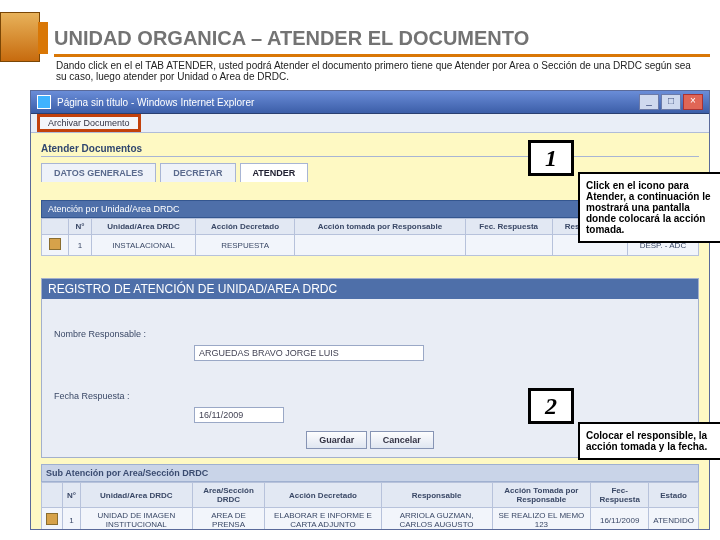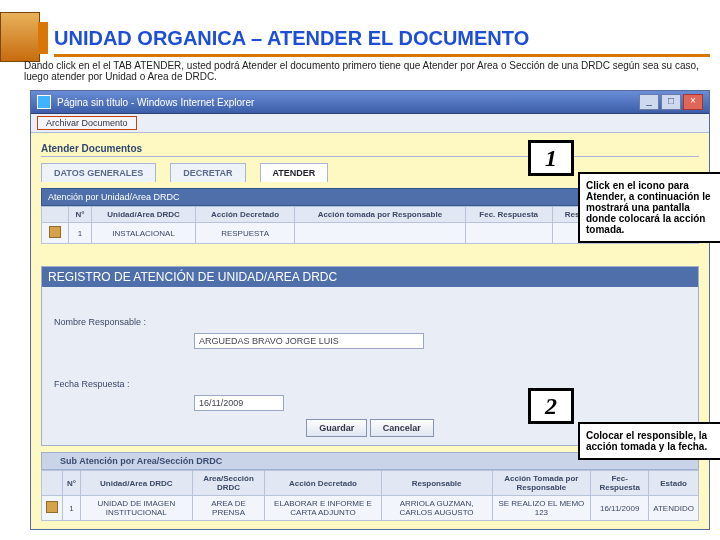--- a/index.html
+++ b/index.html
@@ -1,47 +1,47 @@
 <!DOCTYPE html>
 <html><head>
 <meta charset="utf-8">
 <style>
   html,body{margin:0;padding:0;font-family:Arial,Helvetica,sans-serif;background:#fff;}
   .slide{width:720px;height:540px;position:relative;background:#fff;}
   .titlebar{position:absolute;left:0;top:22px;right:0;height:32px;}
   .titlebar .logo{position:absolute;left:0;top:-10px;width:38px;height:48px;background:linear-gradient(#e8b25a,#c76b0e);border:1px solid #7a4605;}
   .titlebar .accent{position:absolute;left:38px;top:0;width:10px;height:32px;background:#d97706;}
-  .titlebar h1{position:absolute;left:54px;top:0;right:10px;height:32px;margin:0;line-height:32px;font-size:20px;font-weight:bold;color:#1d4ed8;border-bottom:3px solid #d97706;}
-  .subtitle{position:absolute;left:24px;top:60px;right:20px;font-size:10px;color:#222;}
+  .titlebar h1{position:absolute;left:54px;top:0;right:10px;height:32px;margin:0;line-height:32px;font-size:20px;font-weight:bold;color:#737373;border-bottom:3px solid #d97706;}
+  .subtitle{position:absolute;left:56px;top:60px;right:20px;font-size:10px;color:#222;}
   .browser{position:absolute;left:30px;top:90px;right:10px;bottom:10px;border:1px solid #5a6a9a;background:#e8ecf4;}
   .bheader{height:22px;background:linear-gradient(#6a8dd8,#3c5ea8);display:flex;align-items:center;gap:6px;padding:0 6px;color:#fff;font-size:10px;border-bottom:1px solid #2a3f70;}
   .bheader .iefav{width:12px;height:12px;background:#3fb3ff;border:1px solid #fff;}
   .wbtns{margin-left:auto;display:flex;gap:2px;}
   .wbtn{width:18px;height:14px;background:#cfd9ee;border:1px solid #6b7aa8;color:#394a7a;font-size:10px;line-height:12px;text-align:center;}
   .wbtn.close{background:#e06656;color:#fff;border-color:#a33;}
   .menurow{height:18px;background:#e9eef7;border-bottom:1px solid #b0bcd8;display:flex;align-items:center;padding-left:6px;}
-  .menubtn{font-size:9px;padding:1px 8px;background:#f4f6fb;border:1px solid #c2410c;color:#334;cursor:default;}
+  .menubtn{font-size:9px;padding:1px 8px;background:#f4f6fb;border:3px solid #c2410c;color:#334;cursor:default;}
   .content{background:#fef9c3;padding:8px 10px;height:calc(100% - 42px);box-sizing:border-box;overflow:hidden;}
   .panelTitle{font-size:10px;font-weight:bold;color:#31476f;margin:2px 0 6px 0;padding-bottom:2px;border-bottom:1px solid #a8b5d4;}
-  .tabs{display:flex;gap:14px;margin-bottom:6px;}
+  .tabs{display:flex;gap:4px;margin-bottom:18px;}
   .tab{font-size:9px;font-weight:bold;padding:4px 12px;background:#eef2f9;border:1px solid #a8b5d4;border-bottom:none;color:#5a6a8d;}
   .tab.active{background:#fff;color:#223;}
   .sectionHdr{background:#4e6fa9;color:#fff;font-size:9px;padding:3px 6px;border:1px solid #34568f;}
   .tbl{width:100%;border-collapse:collapse;font-size:8px;background:#f2f5fb;margin-bottom:6px;}
   .tbl th,.tbl td{border:1px solid #b7c2db;padding:3px 4px;text-align:center;color:#3a4866;}
   .tbl th{background:#e2e8f3;font-weight:bold;}
   .tbl .ico{display:inline-block;width:10px;height:10px;background:#d6a24a;border:1px solid #8a6d2f;}
   .regbox{border:1px solid #a3b0cc;background:#e9edf5;margin-top:22px;}
   .reghdr{background:#4e6fa9;color:#fff;font-size:12px;padding:3px 6px;}
   .regbody{padding:8px 12px;font-size:9px;color:#3a4866;}
   .regrow{display:flex;align-items:center;margin-bottom:8px;gap:20px;}
   .reglbl{width:120px;}
   .inp{border:1px solid #9aa8c6;background:#fff;padding:2px 4px;font-size:9px;color:#445;margin-top:38px;}
   .btn{border:1px solid #8694b4;background:linear-gradient(#fdfdfe,#dfe6f1);padding:3px 12px;font-size:9px;font-weight:bold;color:#334;display:inline-block;}
-  .sectionHdr2{background:#c9d4e8;color:#3a4b70;font-size:9px;font-weight:bold;padding:3px 18px;border:1px solid #9fb0d0;margin-top:6px;}
+  .sectionHdr2{background:#c9d4e8;color:#3a4b70;font-size:9px;font-weight:bold;padding:3px 4px;border:1px solid #9fb0d0;margin-top:6px;}
 
   
   .stepnum{position:absolute;width:40px;height:30px;border:3px solid #000;background:#fff;font:italic bold 24px/30px Georgia,serif;text-align:center;}
   .callout{position:absolute;width:130px;border:2px solid #000;background:#fff;font-size:10px;font-weight:bold;padding:6px;color:#000;}
 </style>
 </head>
 <body>
 
 <div class="slide">
 

